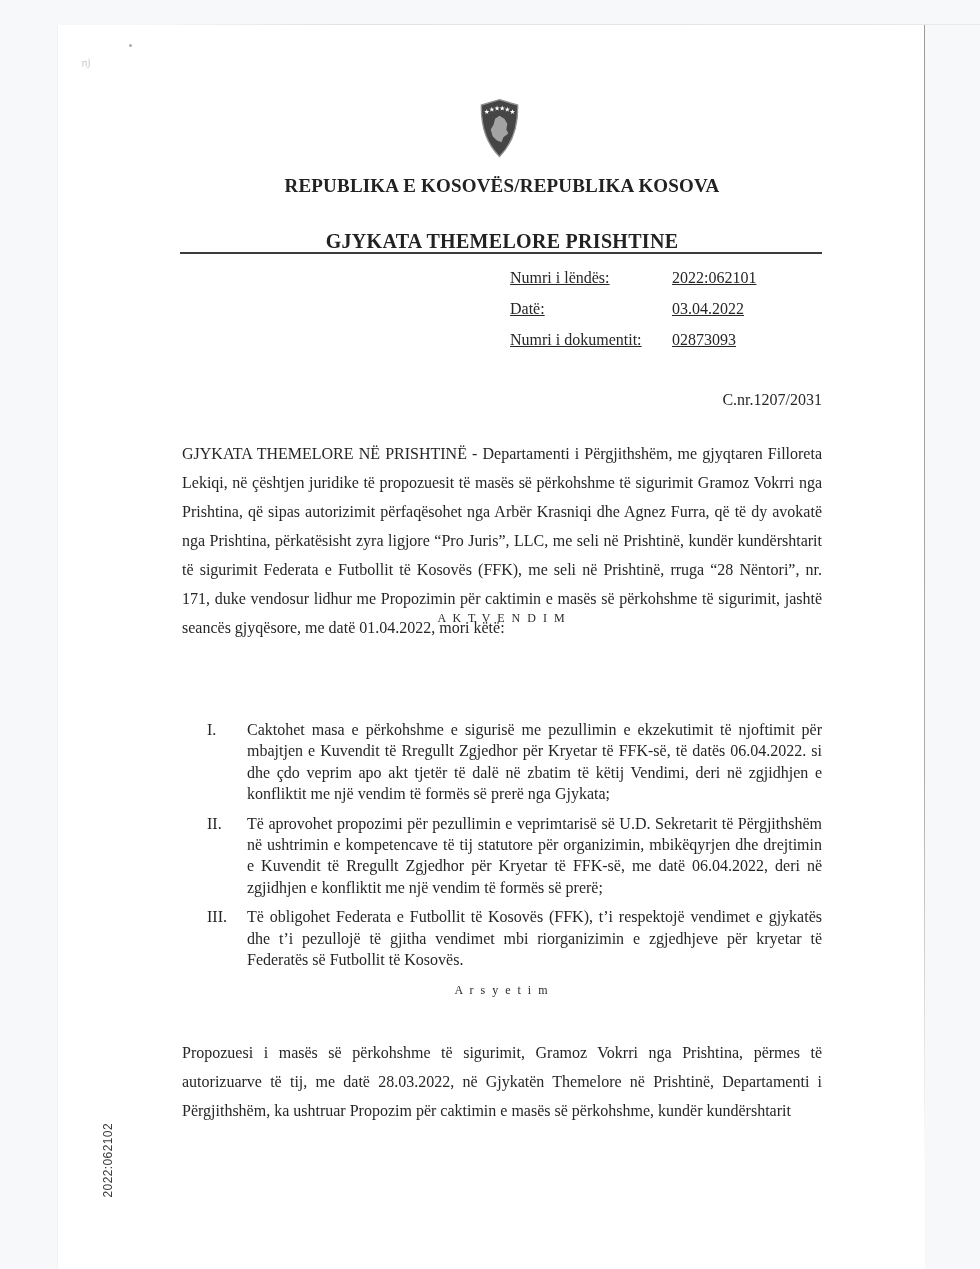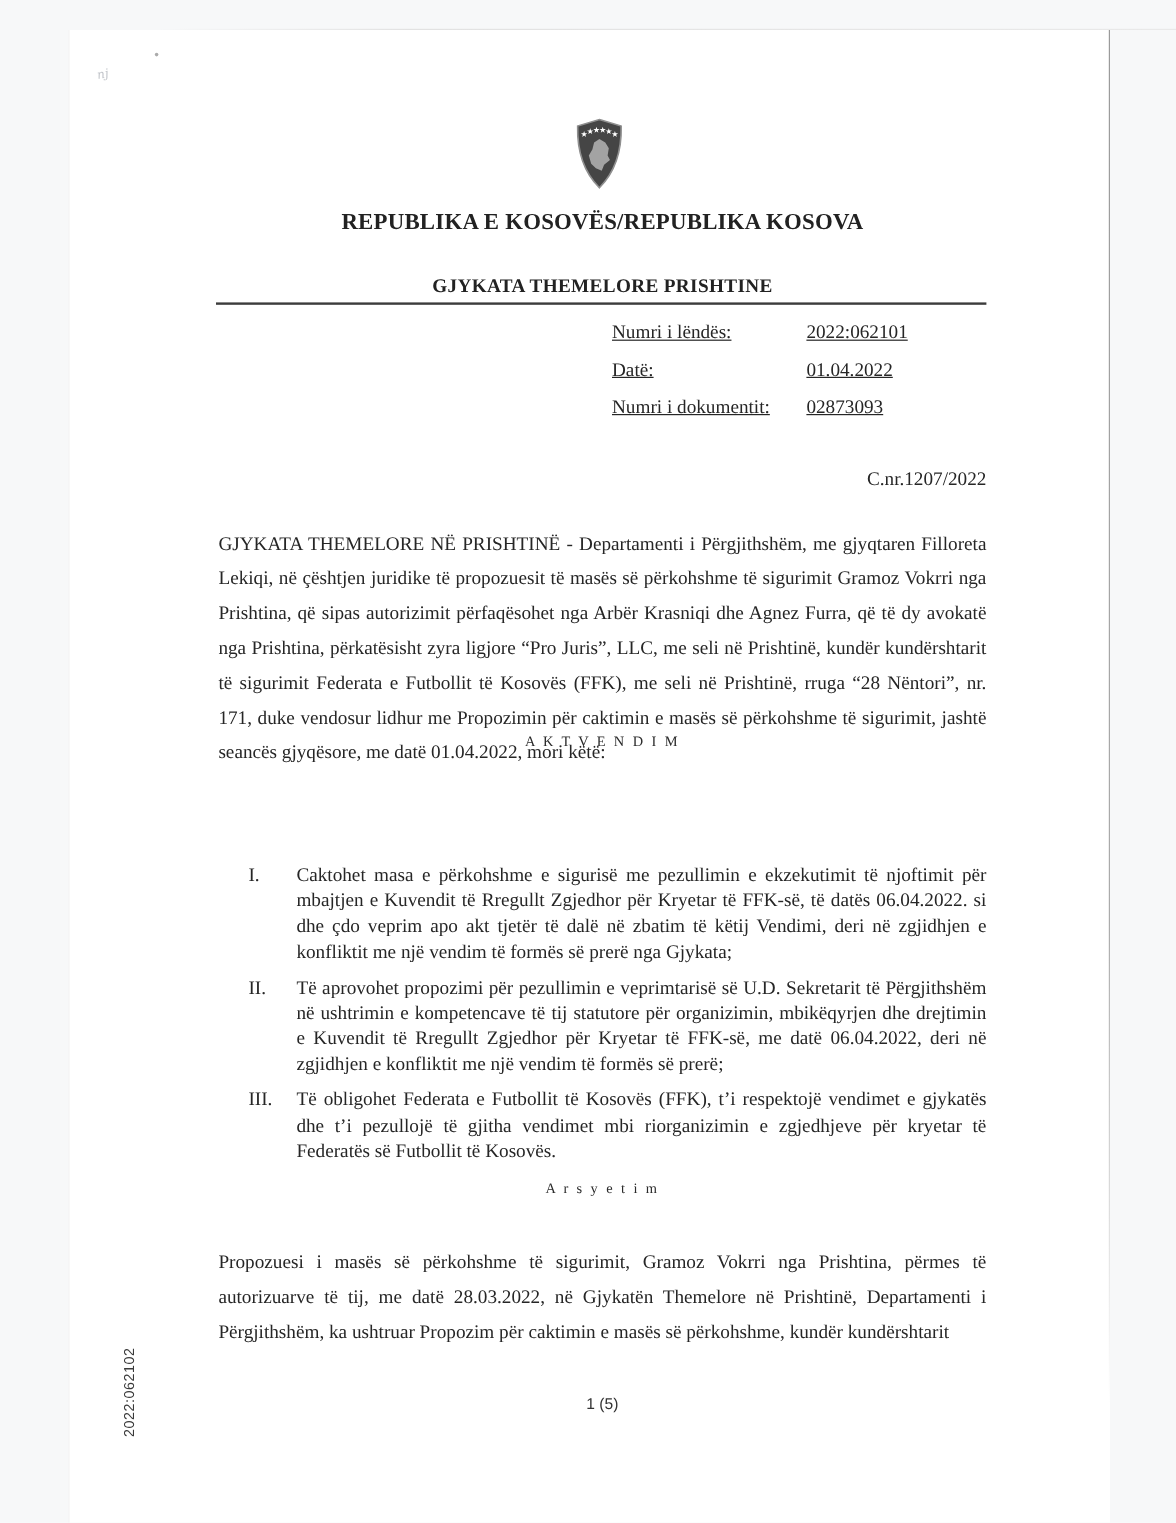--- a/index.html
+++ b/index.html
@@ -34,21 +34,21 @@
     position:absolute;left:24px;top:32px;font:italic 10px "DejaVu Serif",serif;
     color:#5a6270;opacity:.38;transform:rotate(-10deg);
   }
   .emblem{position:absolute;left:419px;top:72px;width:47px;height:65px;}
   .republic{
     position:absolute;left:125px;top:150px;width:640px;text-align:center;
     font-weight:bold;font-size:19px;letter-spacing:.2px;color:#222;
   }
   .court{
     position:absolute;left:125px;top:205px;width:640px;text-align:center;
-    font-weight:bold;font-size:16px;letter-spacing:.3px;color:#222;
+    font-weight:bold;font-size:20px;letter-spacing:.3px;color:#222;
   }
   .rule{
     position:absolute;left:123px;top:227px;width:642px;height:2px;background:#3c3c3c;
   }
   .meta{position:absolute;left:453px;top:243px;font-size:16px;text-decoration:underline;}
   .meta-row{display:flex;line-height:19px;margin-bottom:12px;}
   .meta-label{width:162px;}
   .case-no{
     position:absolute;left:125px;top:366px;width:640px;text-align:right;font-size:16px;
   }
@@ -109,29 +109,29 @@
   <div class="court">GJYKATA THEMELORE PRISHTINE</div>
   <div class="rule"></div>
 
   <div class="meta">
     <div class="meta-row">
       <span class="meta-label">Numri i lëndës:</span>
       <span class="meta-value">2022:062101</span>
     </div>
     <div class="meta-row">
       <span class="meta-label">Datë:</span>
-      <span class="meta-value">01.04.2022</span>
+      <span class="meta-value">03.04.2022</span>
     </div>
     <div class="meta-row">
       <span class="meta-label">Numri i dokumentit:</span>
       <span class="meta-value">02873093</span>
     </div>
   </div>
 
-  <div class="case-no">C.nr.1207/2022</div>
+  <div class="case-no">C.nr.1207/2031</div>
 
   <p class="para intro">GJYKATA THEMELORE NË PRISHTINË - Departamenti i Përgjithshëm, me gjyqtaren Filloreta Lekiqi, në çështjen juridike të propozuesit të masës së përkohshme të sigurimit Gramoz Vokrri nga Prishtina, që sipas autorizimit përfaqësohet nga Arbër Krasniqi dhe Agnez Furra, që të dy avokatë nga Prishtina, përkatësisht zyra ligjore “Pro Juris”, LLC, me seli në Prishtinë, kundër kundërshtarit të sigurimit Federata e Futbollit të Kosovës (FFK), me seli në Prishtinë, rruga “28 Nëntori”, nr. 171, duke vendosur lidhur me Propozimin për caktimin e masës së përkohshme të sigurimit, jashtë seancës gjyqësore, me datë 01.04.2022, mori këtë:</p>
 
   <div class="h-center h-akt">A K T V E N D I M</div>
 
 
   <div class="list">
     <div class="item">
       <span class="numeral">I.</span>
       <span class="item-text">Caktohet masa e përkohshme e sigurisë me pezullimin e ekzekutimit të njoftimit për mbajtjen e Kuvendit të Rregullt Zgjedhor për Kryetar të FFK-së, të datës 06.04.2022. si dhe çdo veprim apo akt tjetër të dalë në zbatim të këtij Vendimi, deri në zgjidhjen e konfliktit me një vendim të formës së prerë nga Gjykata;</span>
@@ -143,21 +143,20 @@
     <div class="item">
       <span class="numeral">III.</span>
       <span class="item-text">Të obligohet Federata e Futbollit të Kosovës (FFK), t’i respektojë vendimet e gjykatës dhe t’i pezullojë të gjitha vendimet mbi riorganizimin e zgjedhjeve për kryetar të Federatës së Futbollit të Kosovës.</span>
     </div>
   </div>
 
   <div class="h-center h-ars">A r s y e t i m</div>
 
   <p class="para reason">Propozuesi i masës së përkohshme të sigurimit, Gramoz Vokrri nga Prishtina, përmes të autorizuarve të tij, me datë 28.03.2022, në Gjykatën Themelore në Prishtinë, Departamenti i Përgjithshëm, ka ushtruar Propozim për caktimin e masës së përkohshme, kundër kundërshtarit</p>
 
-  <div class="page-no">1 (5)</div>
 
   <div class="side-id">2022:062102</div>
 
 </div>
 
 <div class="edge-right"></div>
 <div class="edge-top"></div>
 <div class="edge-left"></div>
 
 </body></html>

